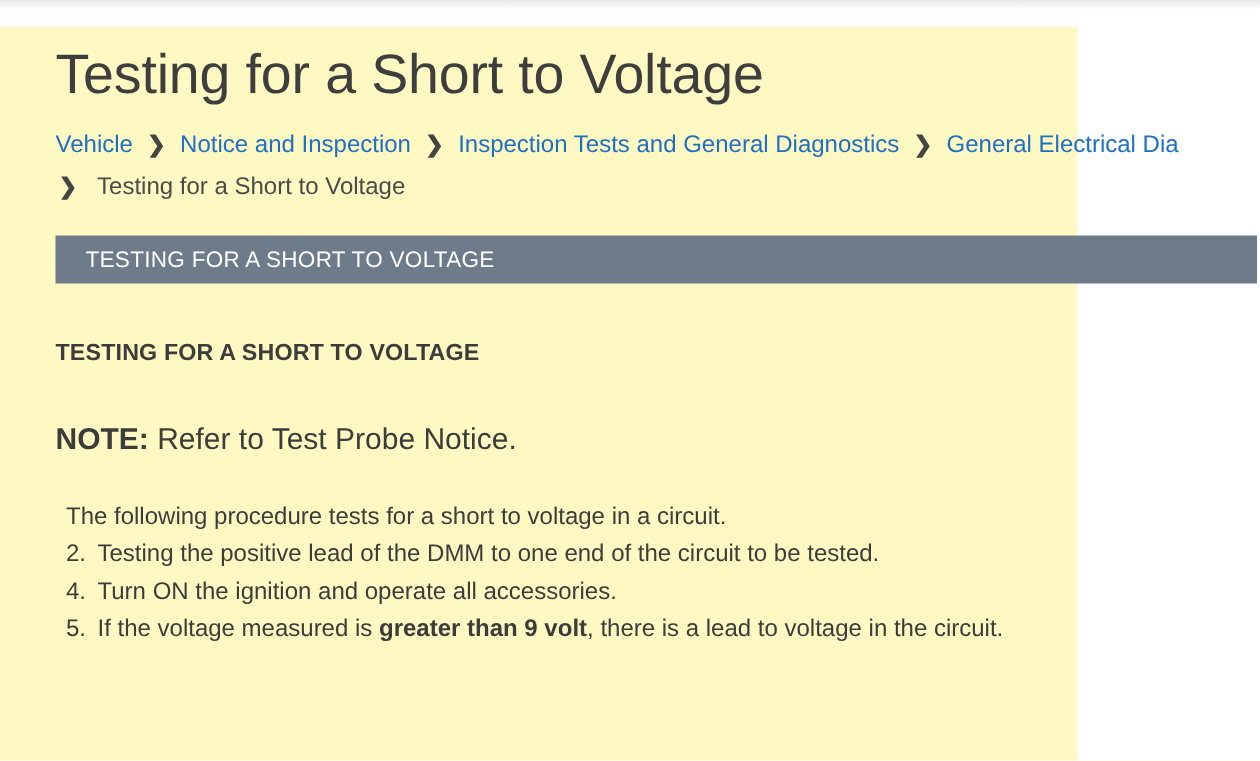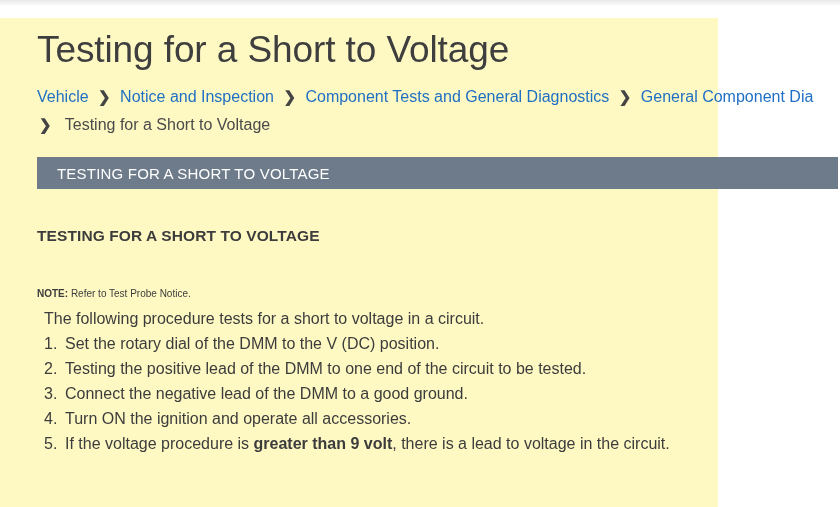--- a/index.html
+++ b/index.html
@@ -108,26 +108,27 @@
     line-height: 25px;
     color: #3c3c3c;
   }
   .section-head {
     font-weight: bold;
     font-size: 15.5px;
     letter-spacing: 0.1px;
   }
   .note-line {
     margin-top: 33px;
-    font-size: 10px;
+    font-size: 20px;
   }
   .note-label {
     font-weight: bold;
   }
   .proc-list {
+    margin-top: 26px;
     padding-left: 7px;
   }
   .proc-intro {
     font-size: 16px;
     line-height: 25px;
     white-space: nowrap;
   }
   .proc-item {
     font-size: 16px;
     line-height: 25px;
@@ -147,48 +148,46 @@
 <div class="page">
   <div class="content">
 
     <h1 class="page-title">Testing for a Short to Voltage</h1>
 
     <nav class="breadcrumb">
       <span class="crumb-link">Vehicle</span>
       <span class="crumb-sep">❯</span>
       <span class="crumb-link">Notice and Inspection</span>
       <span class="crumb-sep">❯</span>
-      <span class="crumb-link">Component Tests and General Diagnostics</span>
+      <span class="crumb-link">Inspection Tests and General Diagnostics</span>
       <span class="crumb-sep">❯</span>
-      <span class="crumb-link">General Component Dia</span>
+      <span class="crumb-link">General Electrical Dia</span>
       <span class="breadcrumb-line2">
         <span class="crumb-sep">❯</span>
         <span class="crumb-current">Testing for a Short to Voltage</span>
       </span>
     </nav>
 
     <div class="banner">
       <span class="banner-text">TESTING FOR A SHORT TO VOLTAGE</span>
     </div>
 
     <div class="body-block">
 
       <div class="section-head">TESTING FOR A SHORT TO VOLTAGE</div>
 
       <div class="note-line"><span class="note-label">NOTE:</span><span> Refer to Test Probe Notice.</span></div>
 
       <div class="proc-list">
         <div class="proc-intro">The following procedure tests for a short to voltage in a circuit.</div>
 
-        <div class="proc-item"><span class="proc-num">1.</span><span>Set the rotary dial of the DMM to the V (DC) position.</span></div>
 
         <div class="proc-item"><span class="proc-num">2.</span><span>Testing the positive lead of the DMM to one end of the circuit to be tested.</span></div>
 
-        <div class="proc-item"><span class="proc-num">3.</span><span>Connect the negative lead of the DMM to a good ground.</span></div>
 
         <div class="proc-item"><span class="proc-num">4.</span><span>Turn ON the ignition and operate all accessories.</span></div>
 
-        <div class="proc-item"><span class="proc-num">5.</span><span>If the voltage procedure is </span><b class="em">greater than 9 volt</b><span>, there is a lead to voltage in the circuit.</span></div>
+        <div class="proc-item"><span class="proc-num">5.</span><span>If the voltage measured is </span><b class="em">greater than 9 volt</b><span>, there is a lead to voltage in the circuit.</span></div>
       </div>
 
     </div>
   </div>
 </div>
 
 </body></html>

